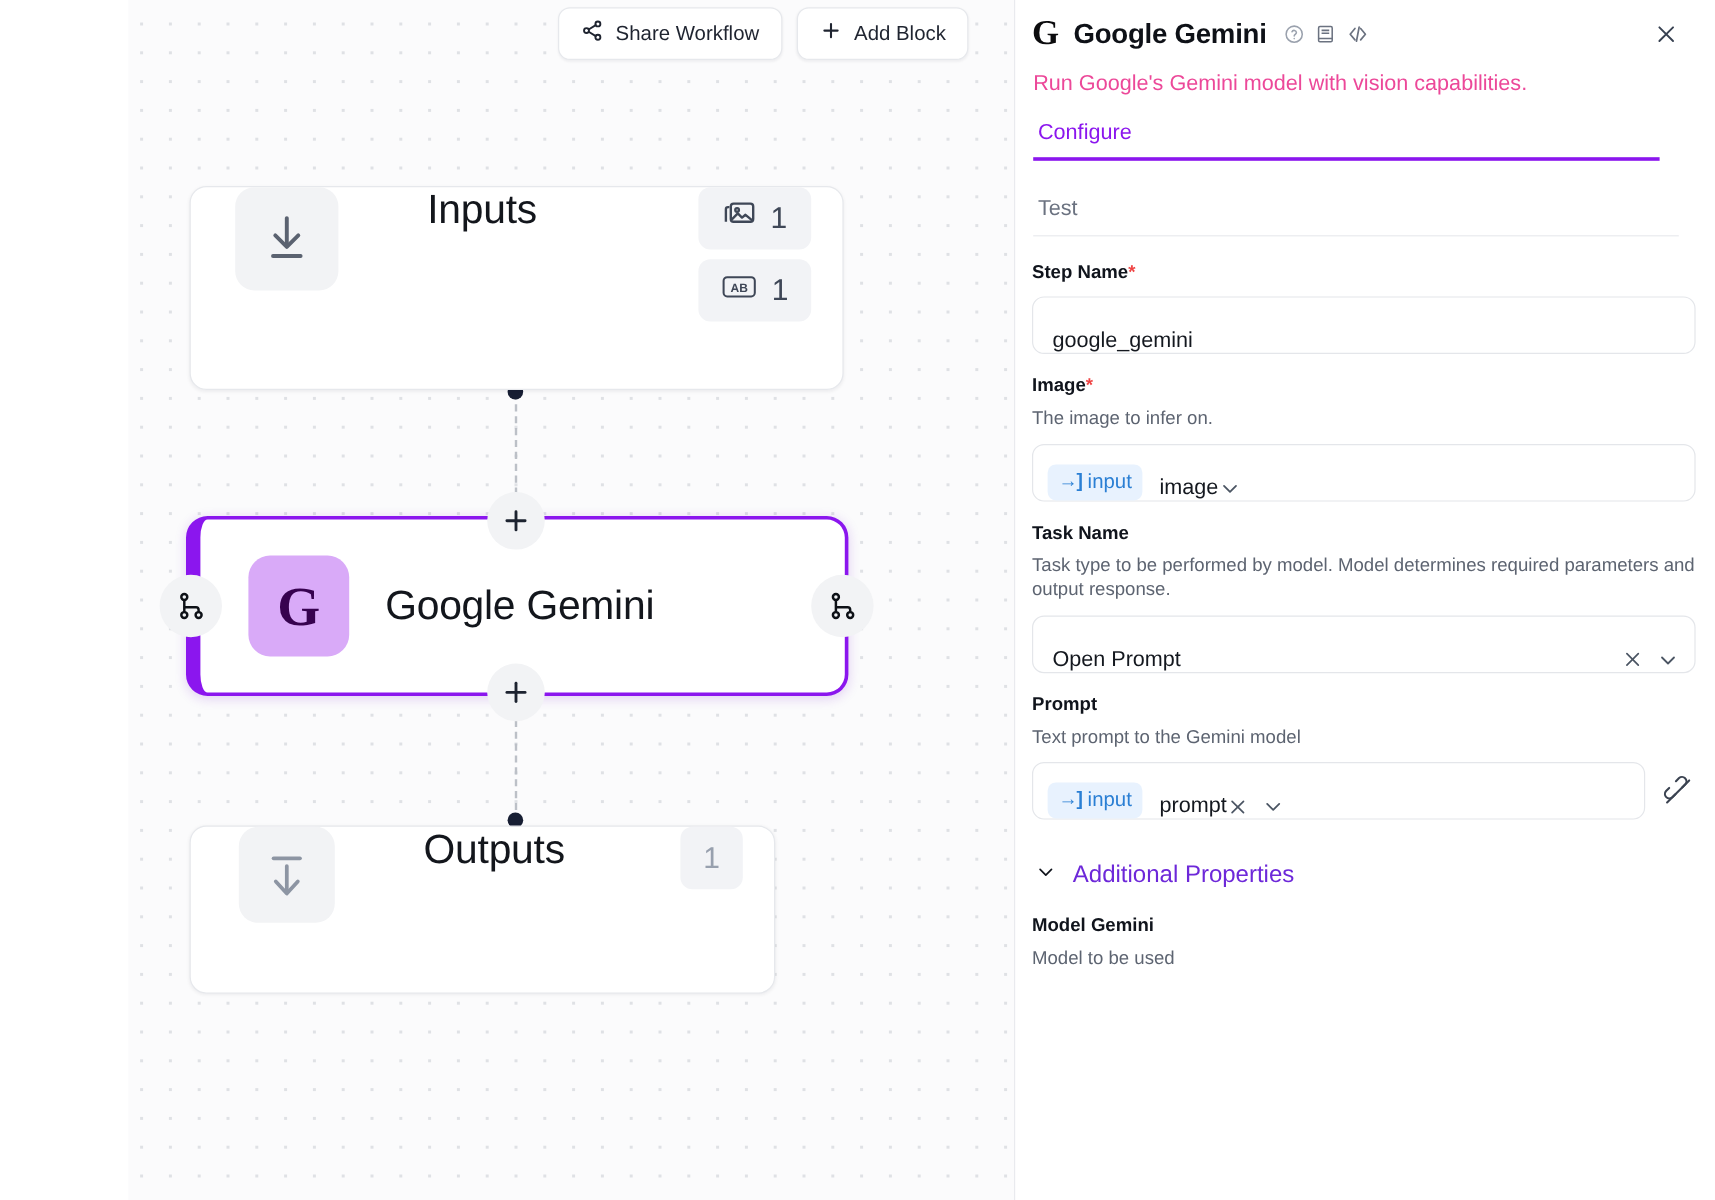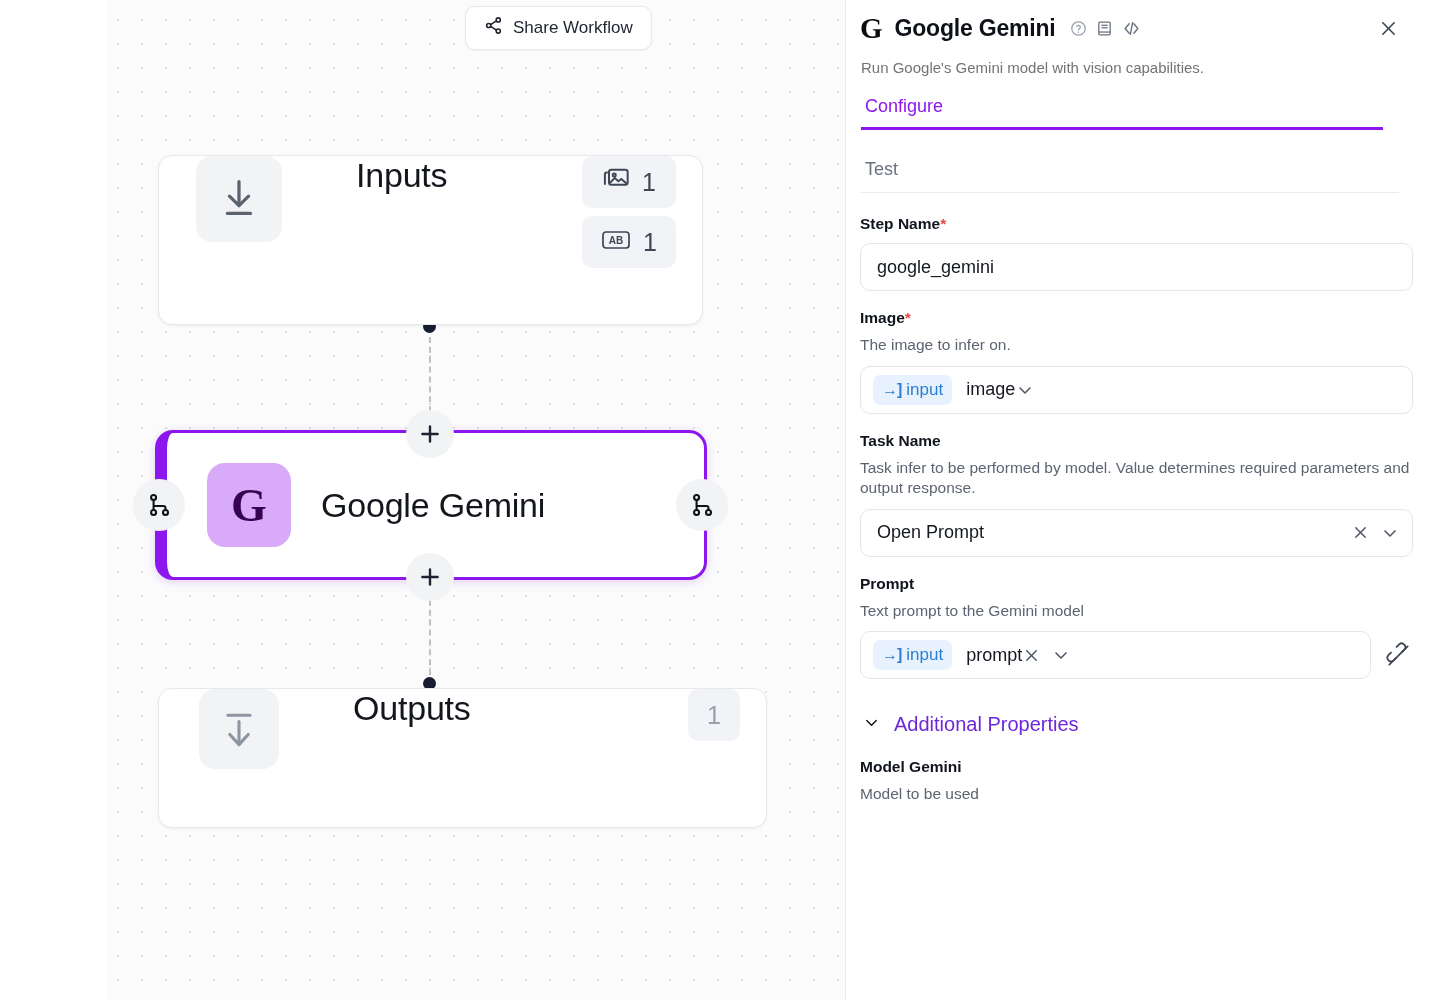--- a/index.html
+++ b/index.html
@@ -39,21 +39,21 @@
   .tb-btn svg { flex: none; }
 
   
   .node {
     position: absolute; background: #ffffff;
     border: 1px solid #e6e8ec; border-radius: 14px;
     box-shadow: 0 1px 3px rgba(16,24,40,.06);
     display: flex; align-items: flex-start; z-index: 4; gap: 36px;
   }
   #node-inputs  { left: 158px; top: 155px; width: 545px; height: 170px; }
-  #node-outputs { left: 158px; top: 688px; width: 609px; height: 140px; }
+  #node-outputs { left: 158px; top: 688px; width: 488px; height: 140px; }
 
   .node-icon {
     width: 86px; height: 86px; margin-left: 37px;
     background: #f2f3f5; border-radius: 16px;
     display: flex; align-items: center; justify-content: center; flex: none;
   }
   #node-outputs .node-icon { width: 80px; height: 80px; margin-left: 40px; }
   .node-title { font-size: 34px; color: #13161c; margin-left: 38px; letter-spacing: -.2px; }
   .node-badges { margin-left: auto; margin-right: 26px; display: flex; flex-direction: column; gap: 8px; }
   .badge {
@@ -118,40 +118,40 @@
   .panel-head { padding: 14px 30px 0 14px; }
   .ph-row { display: flex; align-items: center; gap: 10px; }
   .ph-logo {
     font-family: "Liberation Serif", serif; font-size: 29px; font-weight: bold;
     color: #0c0c0e; line-height: 1; margin-right: 2px;
   }
   .ph-title { font-size: 23px; font-weight: bold; color: #0e1117; letter-spacing: -.2px; }
   .ph-icons { display: flex; align-items: center; gap: 9px; margin-left: 4px; }
   .ph-icon { cursor: pointer; display: flex; }
   .ph-close { margin-left: auto; cursor: pointer; display: flex; }
-  .ph-sub { font-size: 15px; color: #737373; margin: 16px 0 0 1px; }
+  .ph-sub { font-size: 18px; color: #ec4899; margin: 16px 0 0 1px; }
 
   .tabs { display: flex; gap: 30px; margin: 20px 0 0 1px; border-bottom: 1px solid #e9eaee;
           padding-right: 16px; flex-direction: column; }
   .tab {
     font-size: 18px; padding: 0 4px 10px 4px; color: #6b7280; cursor: pointer;
     border-bottom: 3px solid transparent; margin-bottom: -1px;
   }
   .tab.active { color: #8b16ee; border-bottom-color: #8b16ee; }
 
   .form { padding: 22px 16px 0 14px; }
   .field { margin-bottom: 18px; }
   .label { font-size: 15.5px; font-weight: bold; color: #10141c; margin-bottom: 10px; }
   .req { color: #ef4444; font-weight: bold; }
   .help { font-size: 15.5px; color: #5d6471; margin: -2px 0 10px 0; line-height: 1.33; }
 
   .ctrl-row { display: flex; align-items: center; gap: 14px; }
   .input {
     flex: 1; height: 46px; border: 1px solid #e4e6ea; border-radius: 10px;
-    background: #fff; display: flex; align-items: center; padding: 0 12px;
+    background: #fff; display: flex; align-items: flex-end; padding: 0 12px;
     font-size: 18px; color: #14181f;
   }
   .input.tall { height: 48px; }
   .input-text { flex: 1; padding-left: 4px; }
   .pill {
     display: inline-flex; align-items: center; gap: 5px;
     background: #e8f2fe; color: #2a7fd4; border-radius: 7px;
     padding: 5px 9px; font-size: 17px; flex: none;
   }
   .pill .arrow { font-size: 16px; font-weight: bold; letter-spacing: -1px; }
@@ -181,20 +181,29 @@
         <span>
           <svg width="19" height="19" viewBox="0 0 24 24" fill="none" stroke="#1f2430" stroke-width="2" stroke-linecap="round" stroke-linejoin="round">
             <circle cx="18" cy="5" r="2.6"></circle>
               <circle cx="6" cy="12" r="2.6"></circle>
               <circle cx="18" cy="19" r="2.6"></circle>
             <line x1="8.3" y1="10.8" x2="15.7" y2="6.2"></line>
               <line x1="8.3" y1="13.2" x2="15.7" y2="17.8"></line>
           </svg>
         </span>
         <span>Share Workflow</span>
+      </div>
+      <div class="tb-btn">
+        <span>
+          <svg width="19" height="19" viewBox="0 0 24 24" fill="none" stroke="#1f2430" stroke-width="2.2" stroke-linecap="round">
+            <line x1="12" y1="5" x2="12" y2="19"></line>
+              <line x1="5" y1="12" x2="19" y2="12"></line>
+          </svg>
+        </span>
+        <span>Add Block</span>
       </div>
     </div>
 
     <div class="node" id="node-inputs">
       <div class="node-icon">
         <svg width="46" height="46" viewBox="0 0 24 24" fill="none" stroke="#5b6270" stroke-width="1.7" stroke-linecap="round" stroke-linejoin="round">
           <line x1="12" y1="3" x2="12" y2="15"></line>
             <polyline points="7,10.5 12,15.5 17,10.5"></polyline>
           <line x1="6" y1="19.5" x2="18" y2="19.5"></line>
         </svg>
@@ -355,21 +364,21 @@
                     <polyline points="6,9.5 12,15.5 18,9.5"></polyline>
                   </svg>
               </span>
             </span>
           </div>
         </div>
       </div>
 
       <div class="field">
         <div class="label">Task Name</div>
-        <div class="help">Task infer to be performed by model. Value determines required parameters and output response.</div>
+        <div class="help">Task type to be performed by model. Model determines required parameters and output response.</div>
         <div class="ctrl-row">
           <div class="input tall">
             <span class="input-text">Open Prompt</span>
             <span class="ctrl-icons">
               <span class="ico">
                 <svg width="19" height="19" viewBox="0 0 24 24" fill="none" stroke="#4b5563" stroke-width="1.8" stroke-linecap="round">
                     <line x1="6" y1="6" x2="18" y2="18"></line>
                     <line x1="18" y1="6" x2="6" y2="18"></line>
                   </svg>
               </span>

